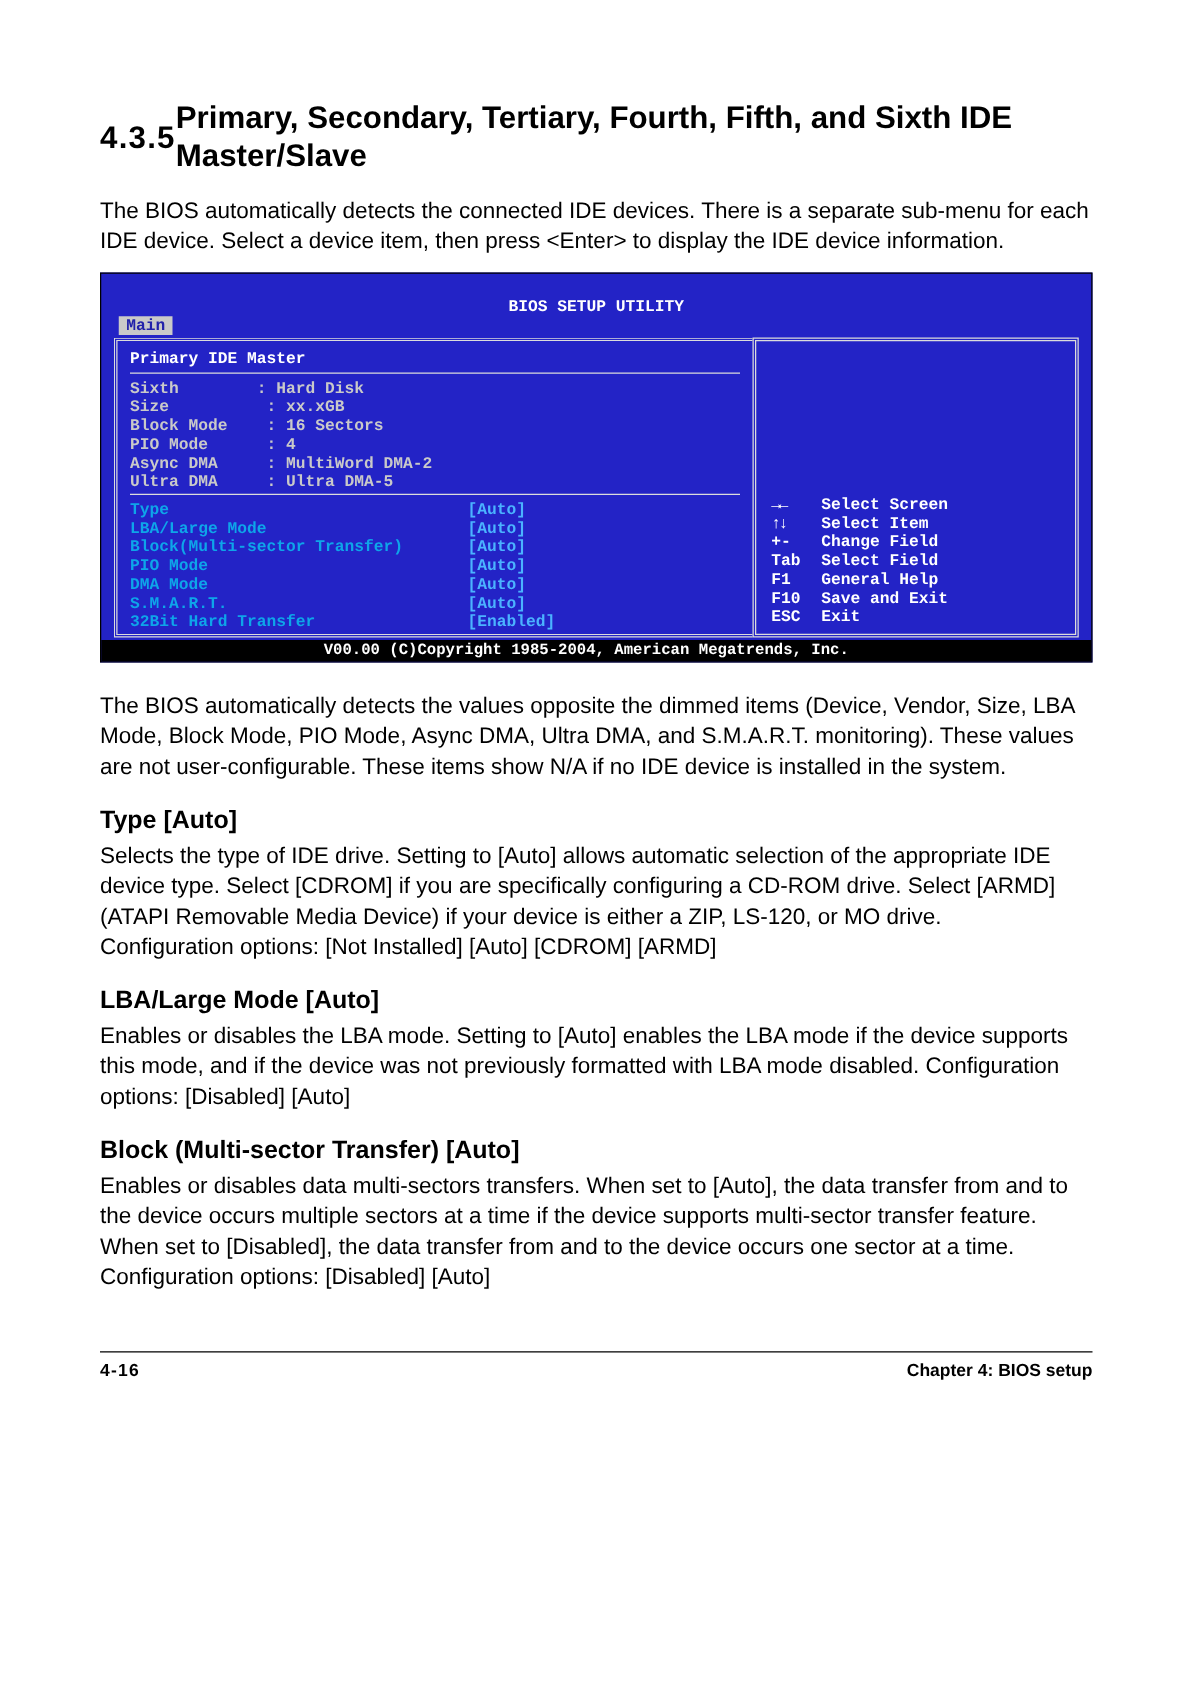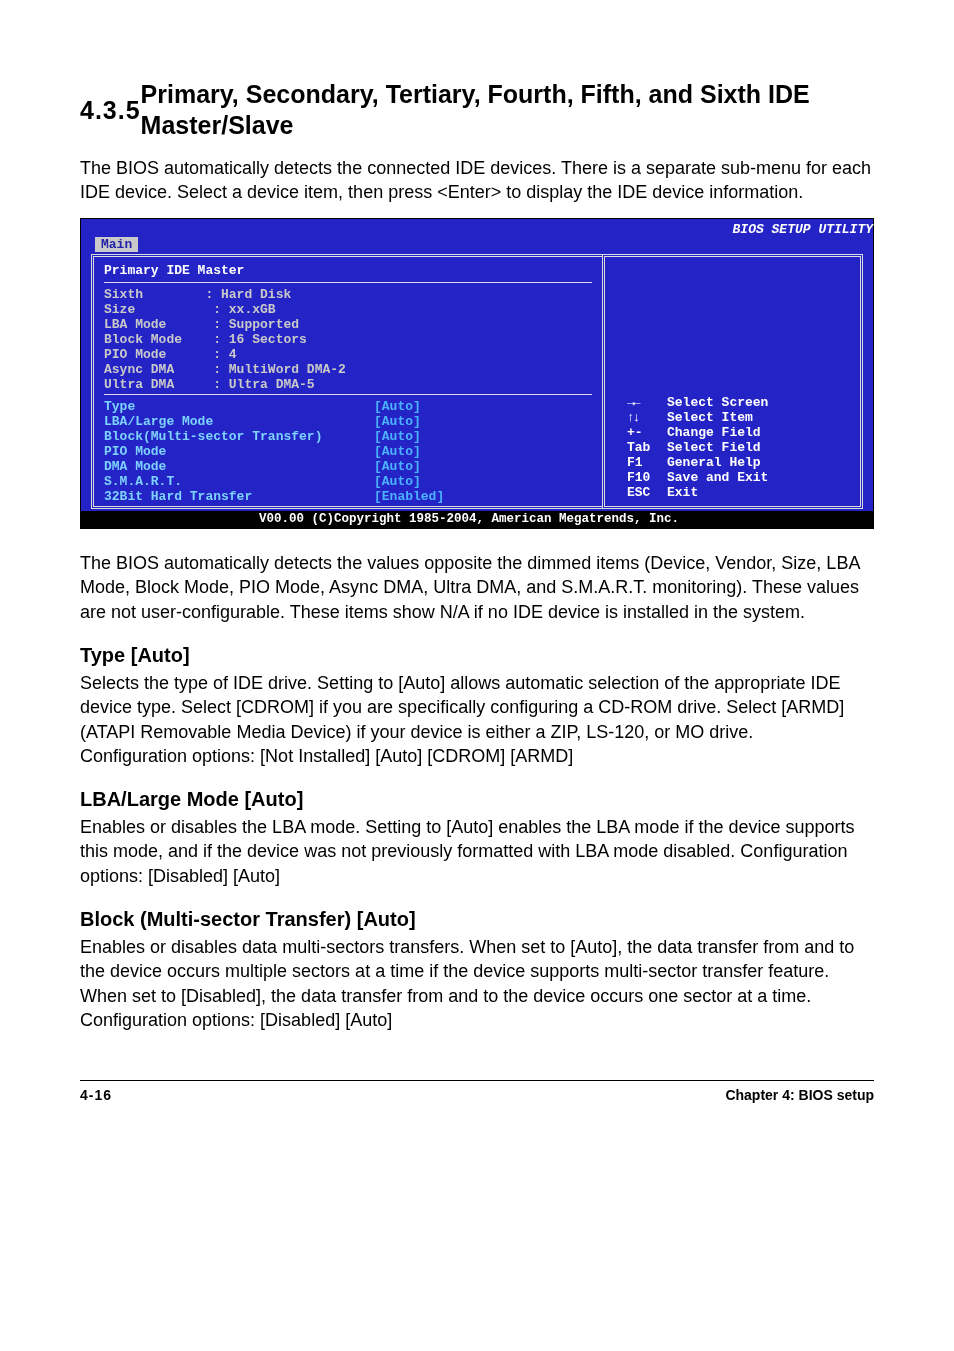--- a/index.html
+++ b/index.html
@@ -45,23 +45,22 @@
     background: #2323c6;
     color: #ffff66;
     font-family: "Courier New", monospace;
     font-size: 13px;
     font-weight: bold;
     border: 1px solid #000;
     margin: 6px 0 22px 0;
   }
   .bios-title {
     color: #fff;
-    text-align: right;
-    padding: 3px 0 0 0;
-    font-style: italic;
+    text-align: center;
+    padding: 19px 0 0 0;
   }
   .bios-tabs {
     padding: 0 0 2px 14px;
   }
   .bios-tabs .tab {
     background: #c9c9c9;
     color: #2222aa;
     padding: 0 6px;
     display: inline-block;
   }
@@ -93,29 +92,29 @@
   .bios-sep {
     border-top: 1px solid #dcdcdc;
     margin: 2px 0 4px 0;
   }
   .kv-row { white-space: pre; color: #c9c9c9; }
   .cfg-row {
     display: flex;
   }
   .cfg-row .k {
     width: 270px;
-    color: #7dd3fc;
+    color: #0ea5e9;
   }
   .cfg-row .v {
     color: #4bb3ff;
   }
   .help-block {
     position: absolute;
     bottom: 6px;
-    left: 22px;
+    left: 12px;
   }
   .help-row { display:flex; color:#fff; white-space: nowrap; }
   .help-row .key { width: 40px; }
   .help-row .lbl { }
   .bios-footer {
     background: #000;
     color: #fff;
     text-align: center;
     padding: 1px 16px 2px 0;
     font-size: 12.5px;
@@ -152,21 +151,20 @@
       <span class="tab">Main</span>
     </div>
     <div class="bios-body">
       <div class="bios-left">
         <div class="bios-left-inner">
           <div class="bios-section-head">Primary IDE Master</div>
           <div class="bios-sep"></div>
           <div id="detected-list">
               <div class="kv-row">Sixth        : Hard Disk</div>
               <div class="kv-row">Size          : xx.xGB</div>
-              <div class="kv-row">LBA Mode      : Supported</div>
               <div class="kv-row">Block Mode    : 16 Sectors</div>
               <div class="kv-row">PIO Mode      : 4</div>
               <div class="kv-row">Async DMA     : MultiWord DMA-2</div>
               <div class="kv-row">Ultra DMA     : Ultra DMA-5</div>
             </div>
           <div class="bios-sep"></div>
           <div id="config-list">
               <div class="cfg-row">
                 <span class="k">Type</span>
                 <span class="v">[Auto]</span>

